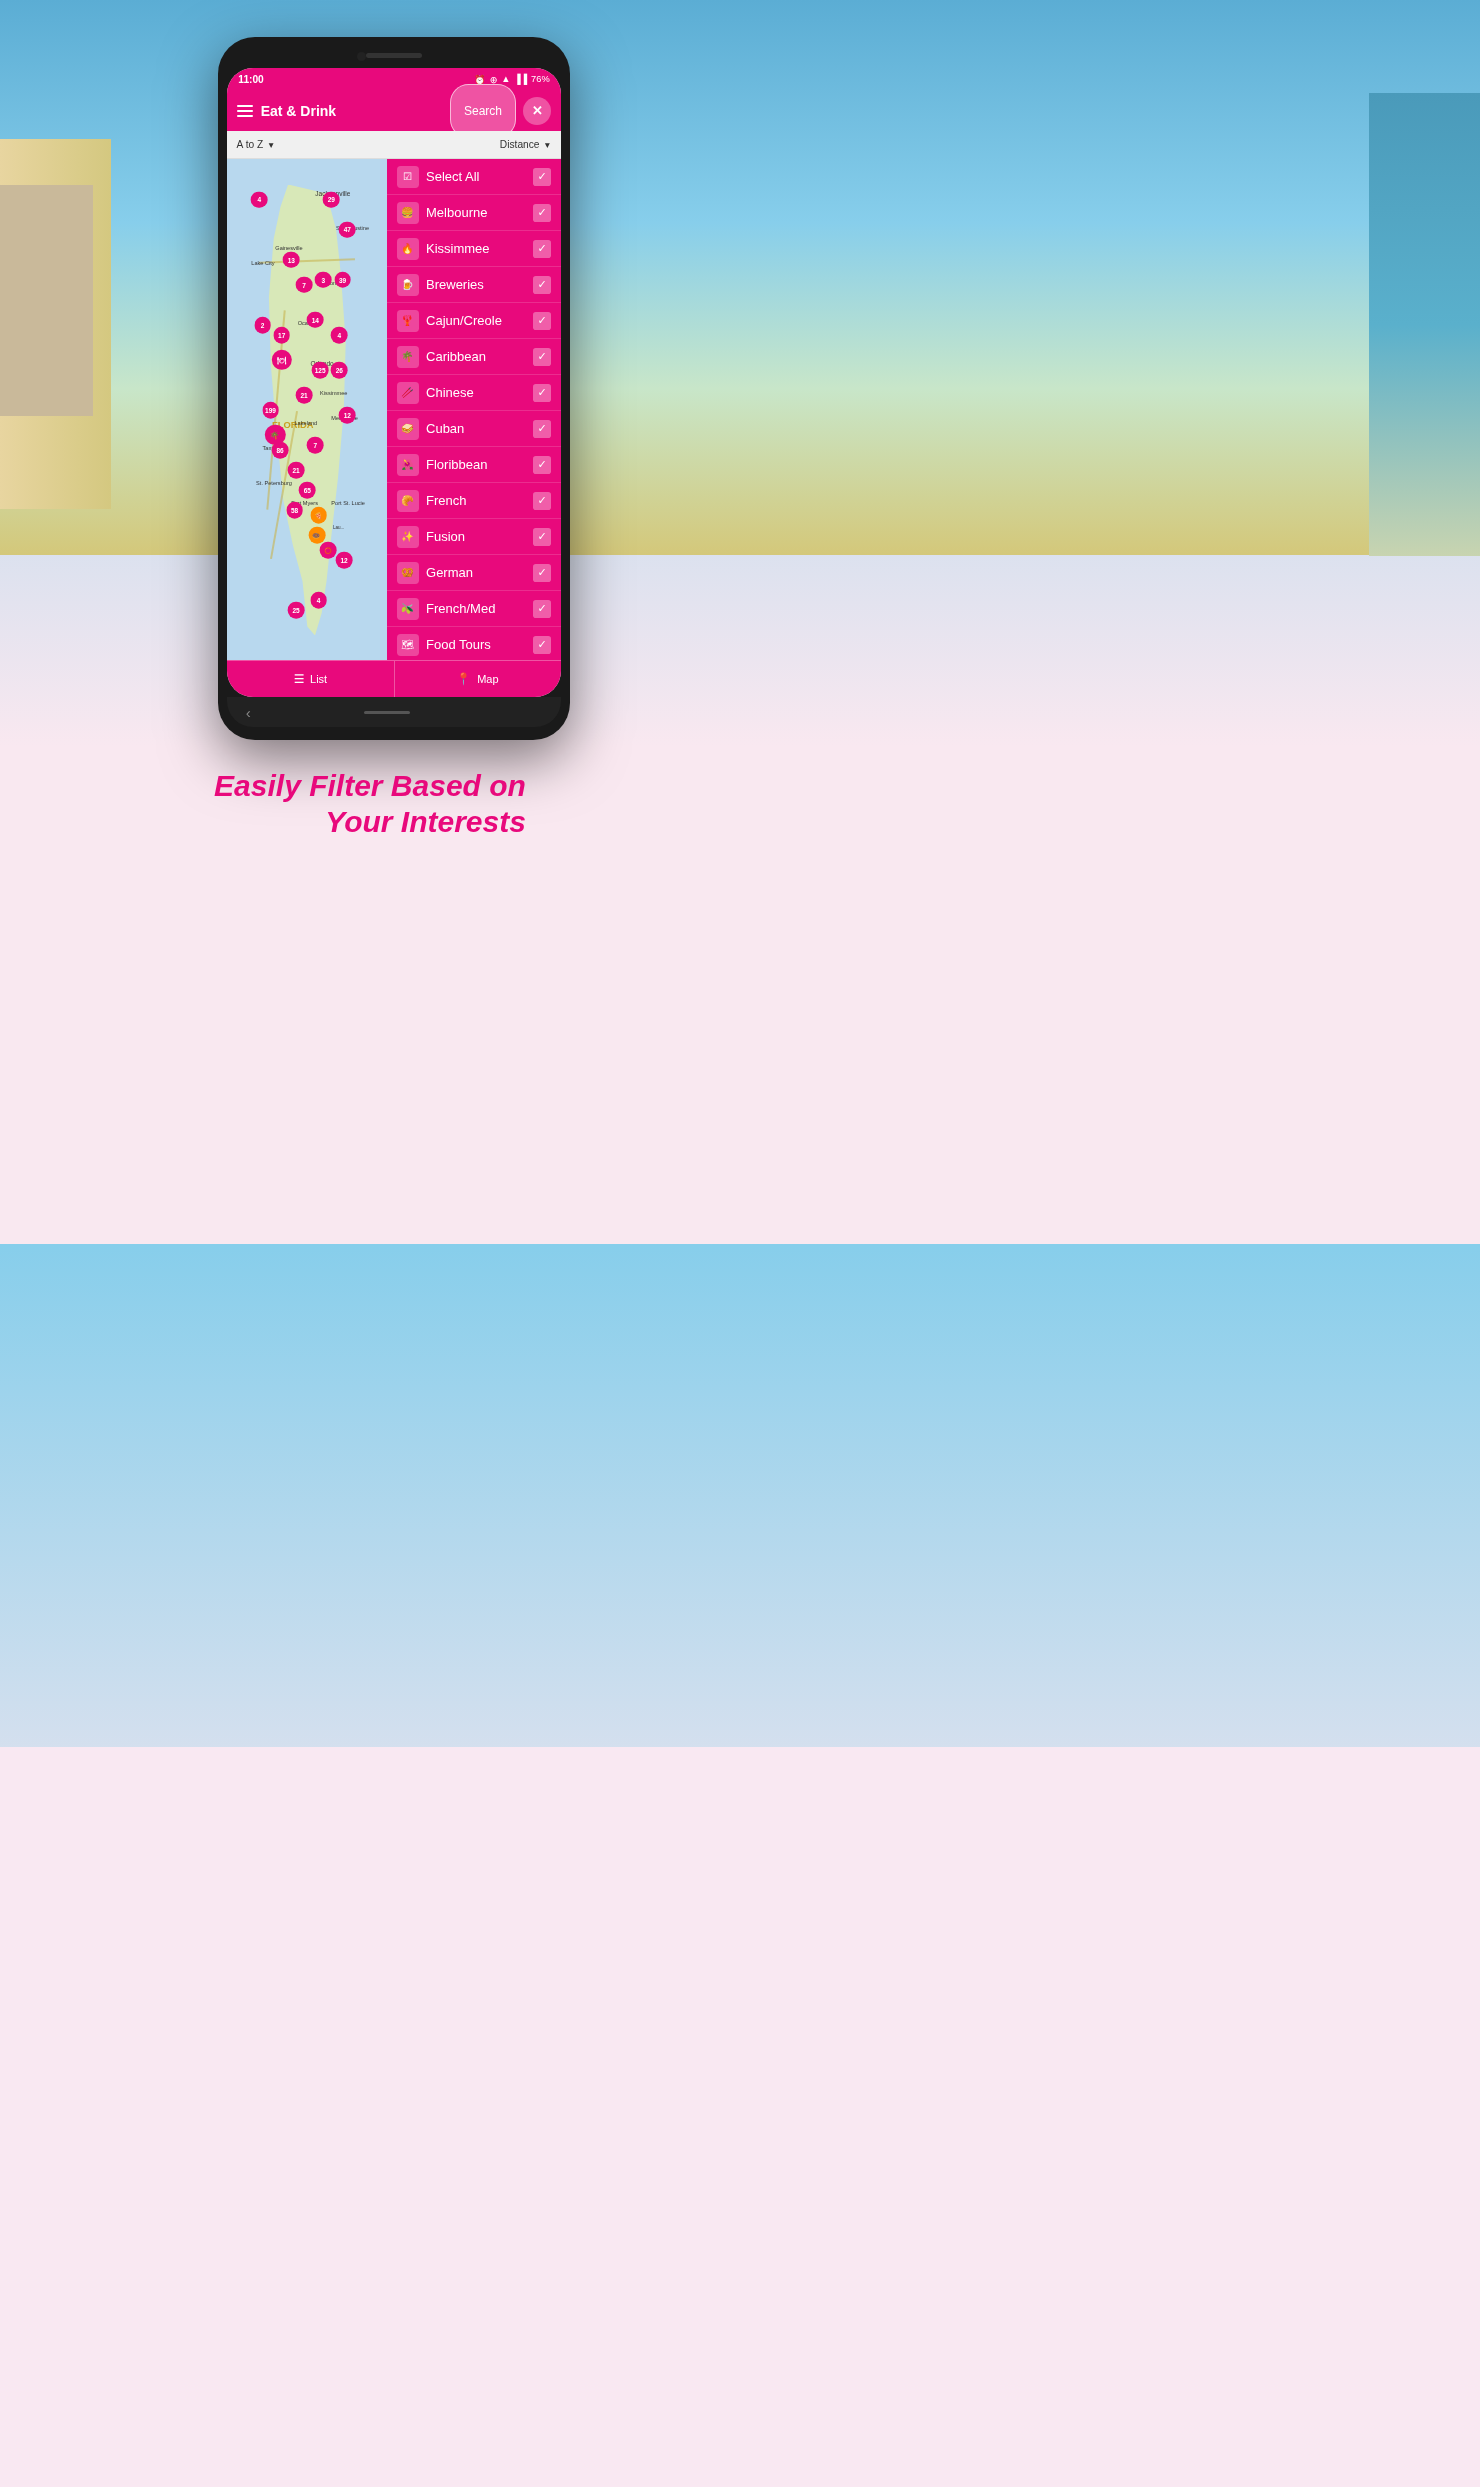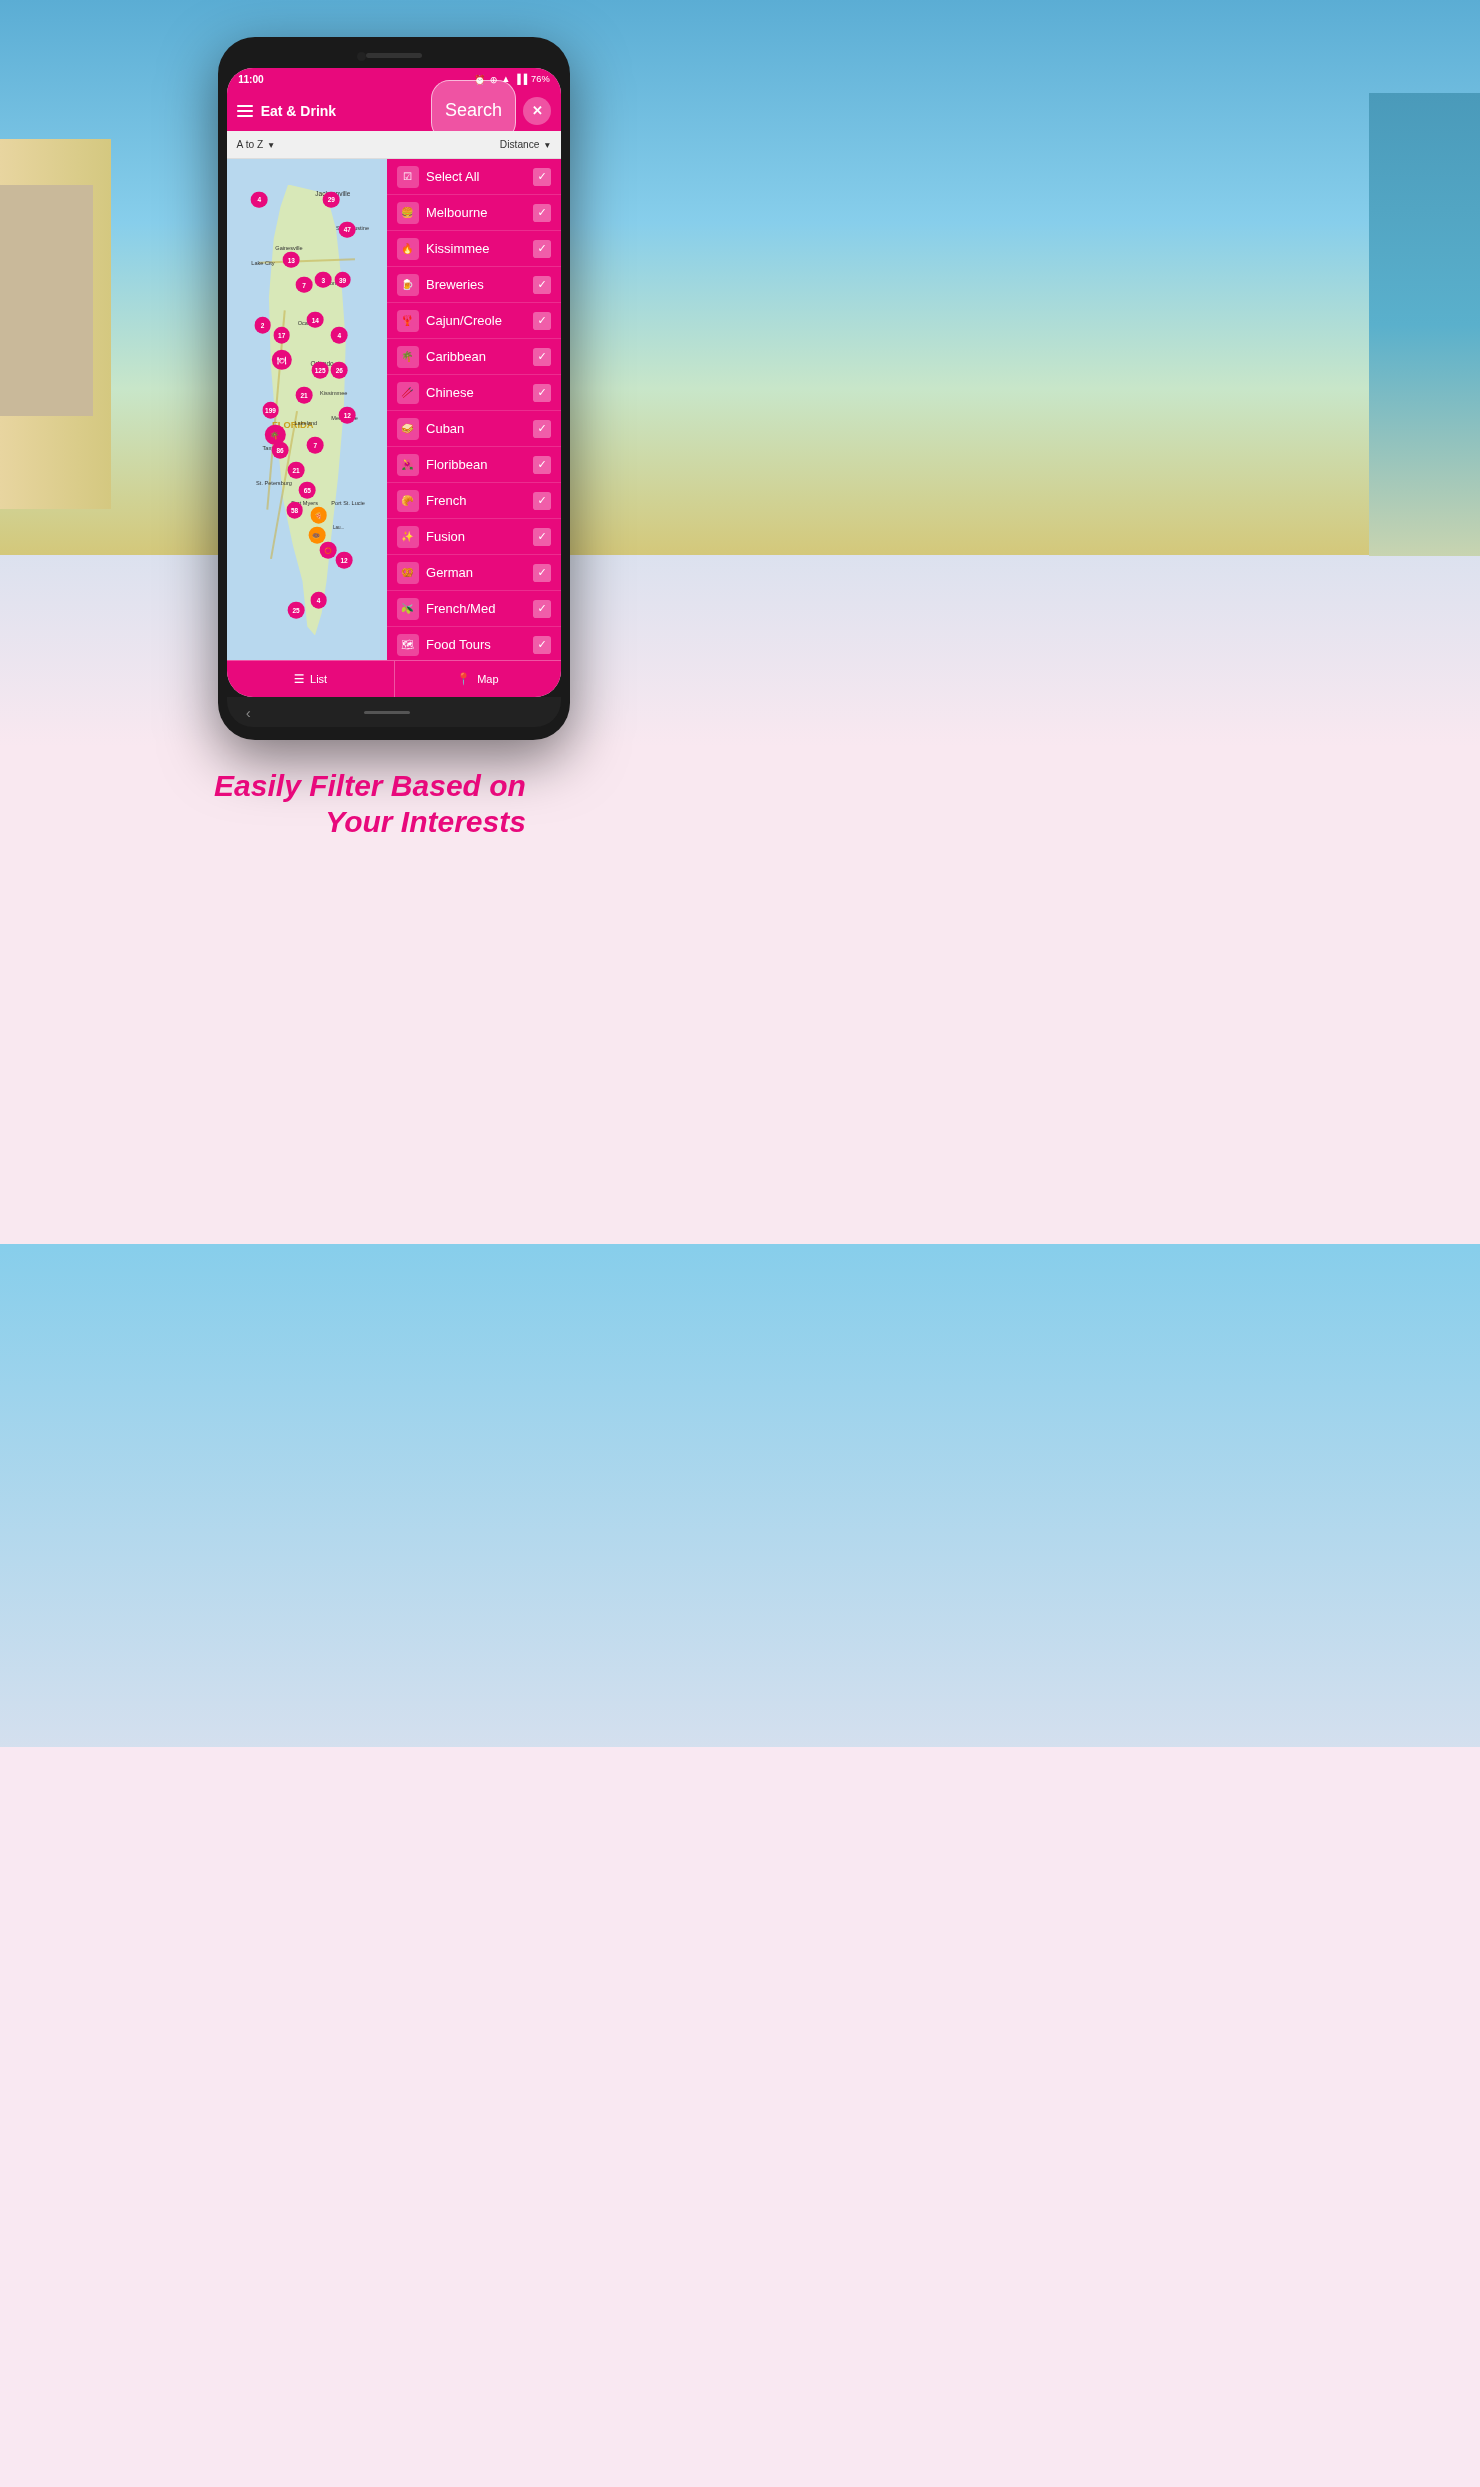--- a/index.html
+++ b/index.html
@@ -133,21 +133,21 @@
       font-size: 14px;
       font-weight: bold;
       flex: 1;
     }
     .search-btn {
       background: rgba(255,255,255,0.3);
       border: 0.9px solid rgba(255,255,255,0.6);
       color: white;
       padding: 19px 13px;
       border-radius: 18.5px;
-      font-size: 18px;
+      font-size: 12px;
       cursor: pointer;
     }
     .close-btn {
       width: 28px; height: 28px;
       background: rgba(255,255,255,0.3);
       border-radius: 50%;
       display: flex; align-items: center; justify-content: center;
       color: white;
       font-size: 13px;
       font-weight: bold;

